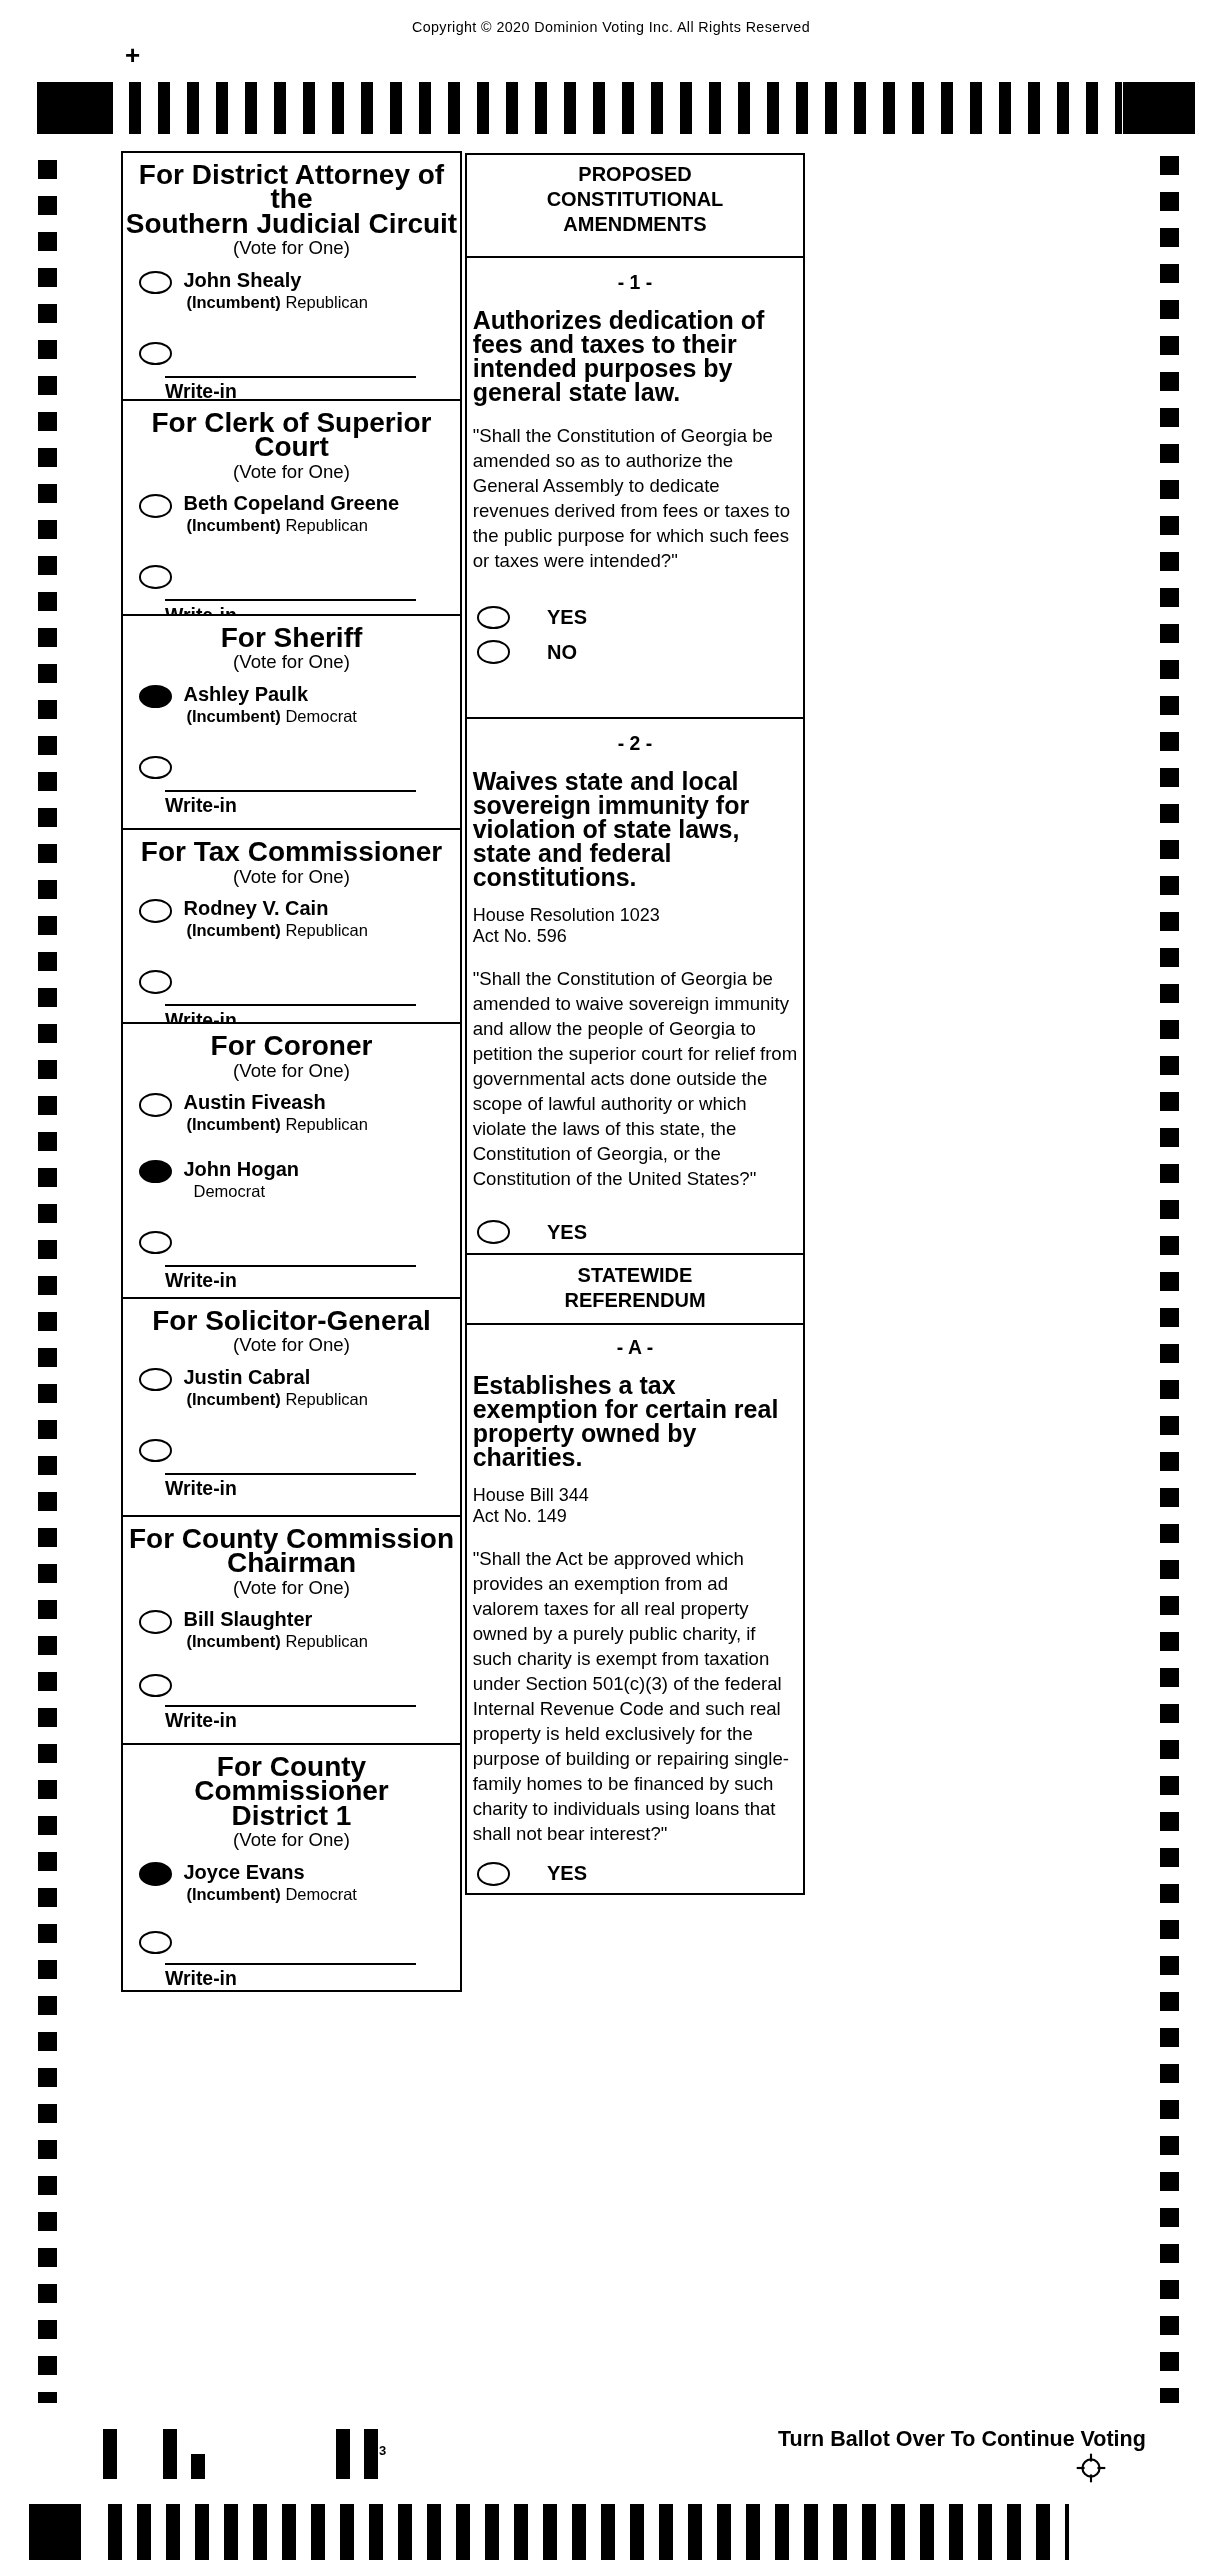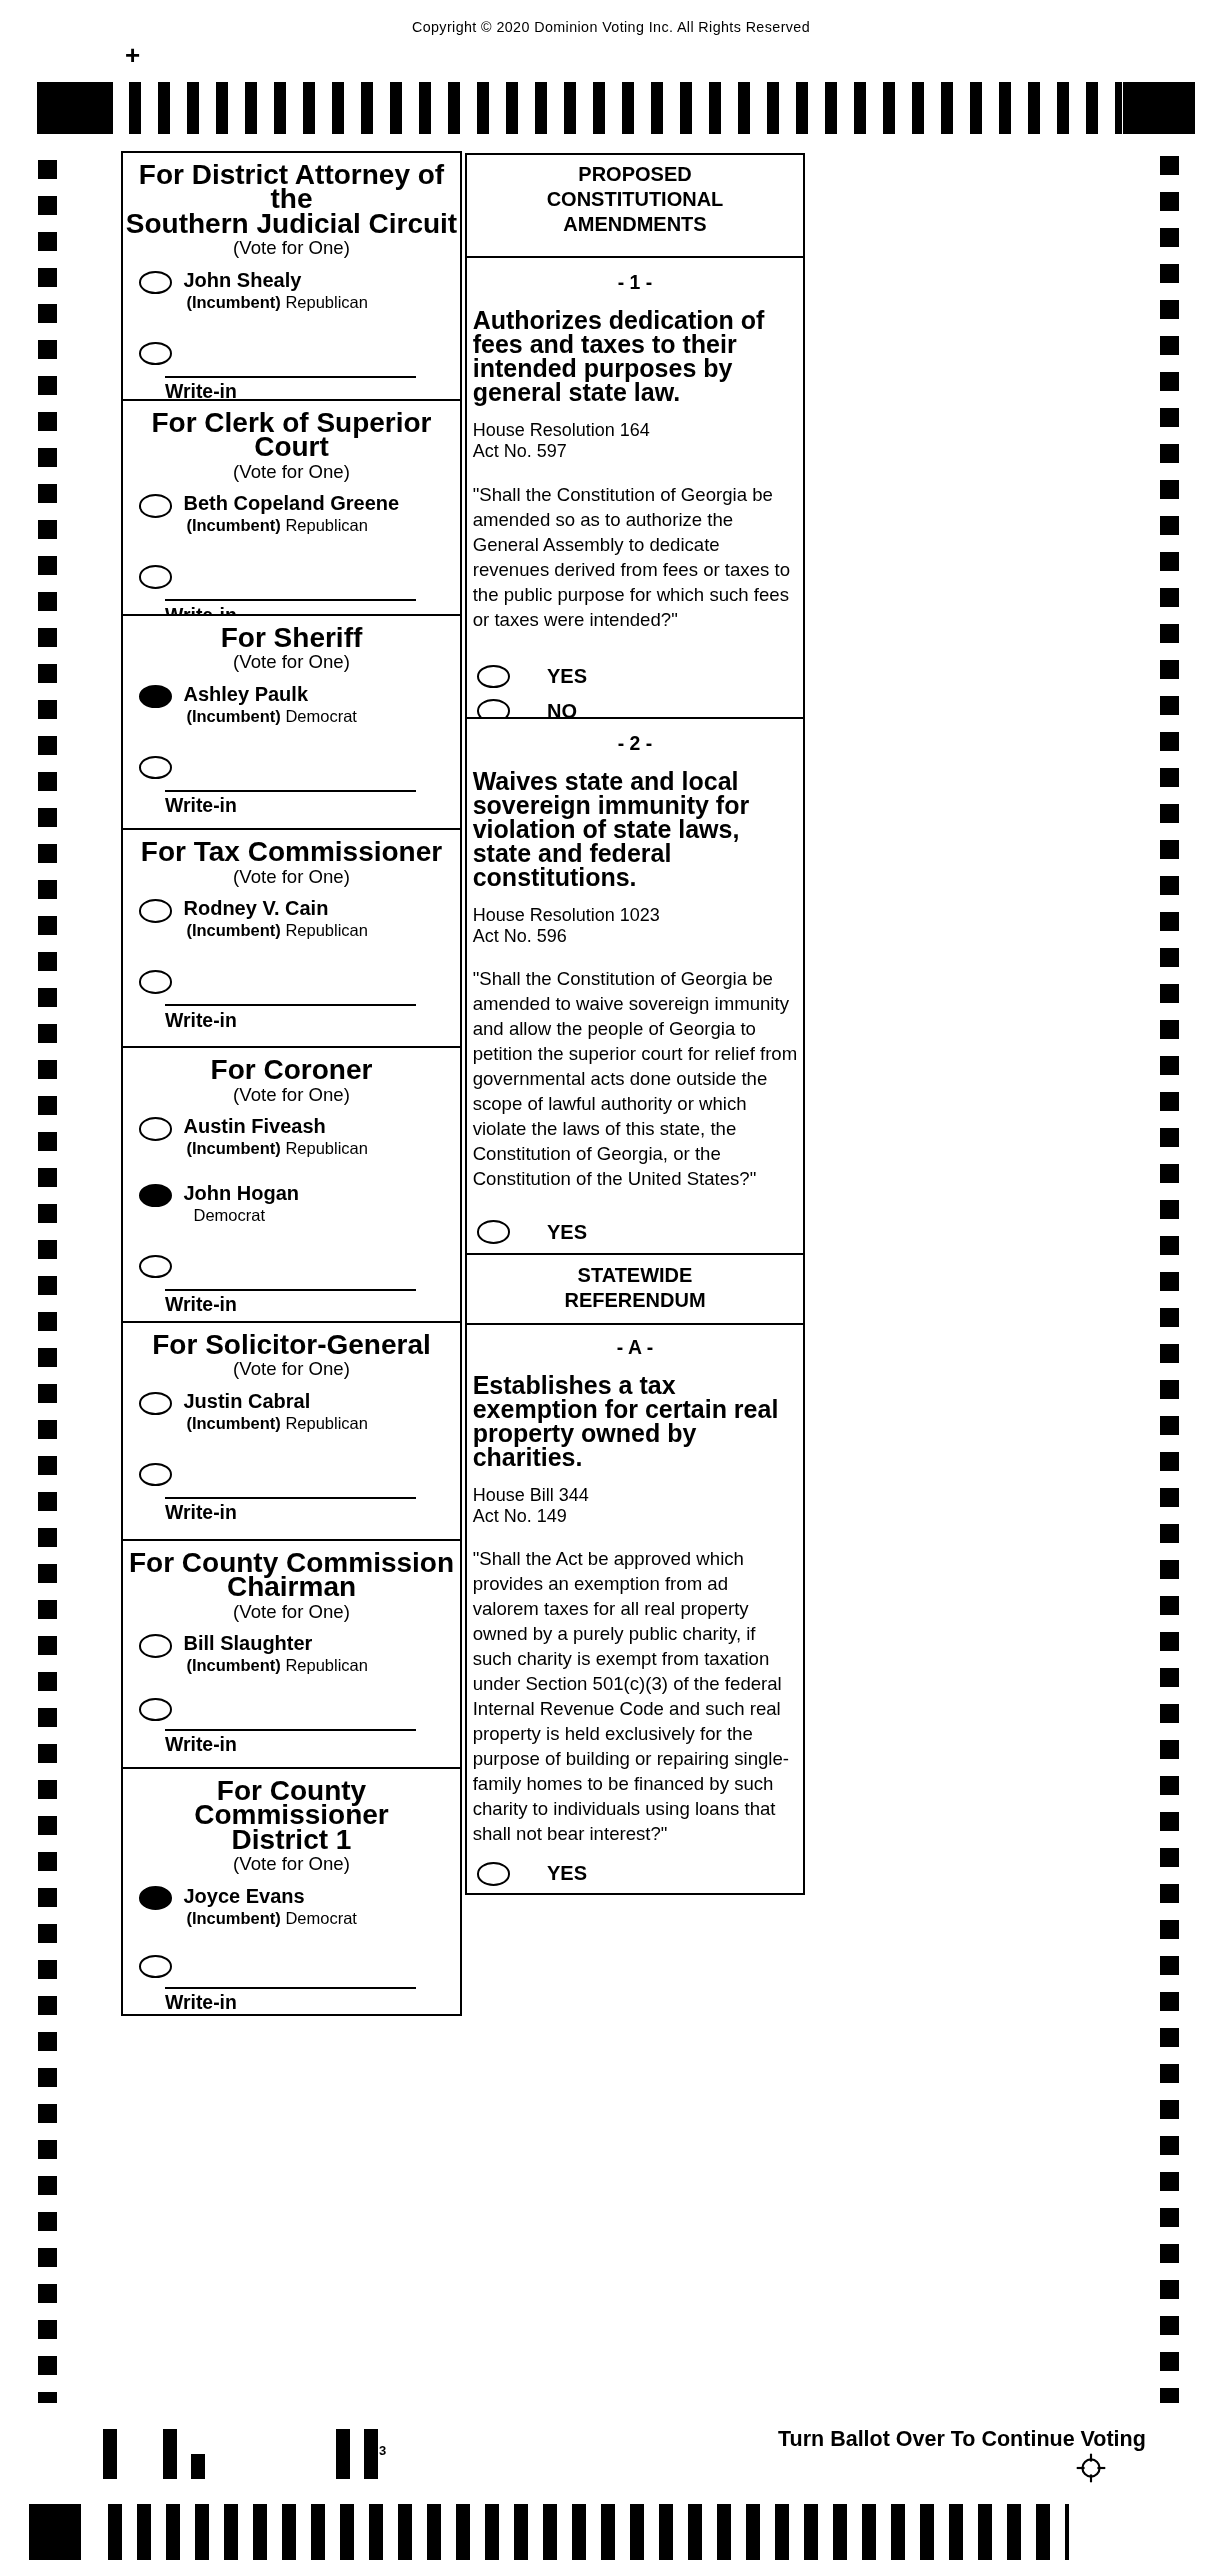--- a/index.html
+++ b/index.html
@@ -123,21 +123,21 @@
         </span>
       </div>
       <div class="lone">
         <span class="oval"></span>
       </div>
       <div class="winline">
         <span>Write-in</span>
       </div>
     </div>
 
-    <div class="box" style="height:220px">
+    <div class="box" style="height:196px">
       <div class="c-title">
         <div>For Tax Commissioner</div>
       </div>
       <div class="vote">(Vote for One)</div>
       <div class="cand">
         <span class="oval"></span>
         <span class="ctext">
           <span class="cname">Rodney V. Cain</span>
           <span class="cparty"><span class="inc">(Incumbent)</span> <span>Republican</span></span>
         </span>
@@ -247,24 +247,20 @@
       <div class="hdr">
         <div>PROPOSED</div>
         <div>CONSTITUTIONAL</div>
         <div>AMENDMENTS</div>
       </div>
     </div>
 
     <div class="box" style="height:463px">
       <div class="mnum">- 1 -</div>
       <div class="msum">Authorizes dedication of fees and taxes to their intended purposes by general state law.</div>
-      <div class="mauth">
-        <div>House Resolution 164</div>
-        <div>Act No. 597</div>
-      </div>
       <div class="mq">"Shall the Constitution of Georgia be amended so as to authorize the General Assembly to dedicate revenues derived from fees or taxes to the public purpose for which such fees or taxes were intended?"</div>
       <div class="opt" style="margin-top:33px">
         <span class="oval"></span>
         <span class="olabel">YES</span>
       </div>
       <div class="opt" style="margin-top:11.5px">
         <span class="oval"></span>
         <span class="olabel">NO</span>
       </div>
     </div>

